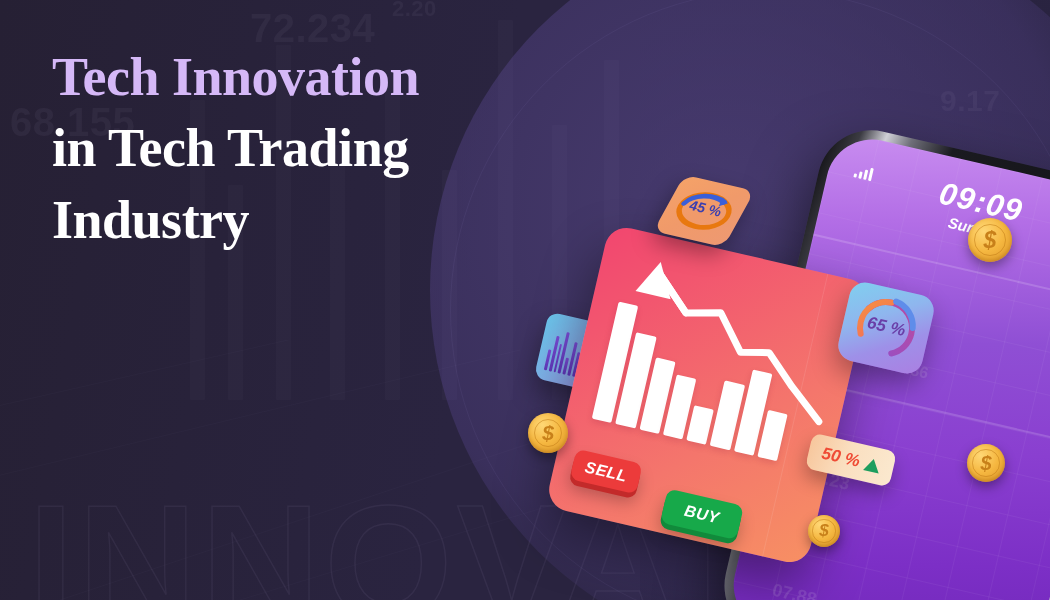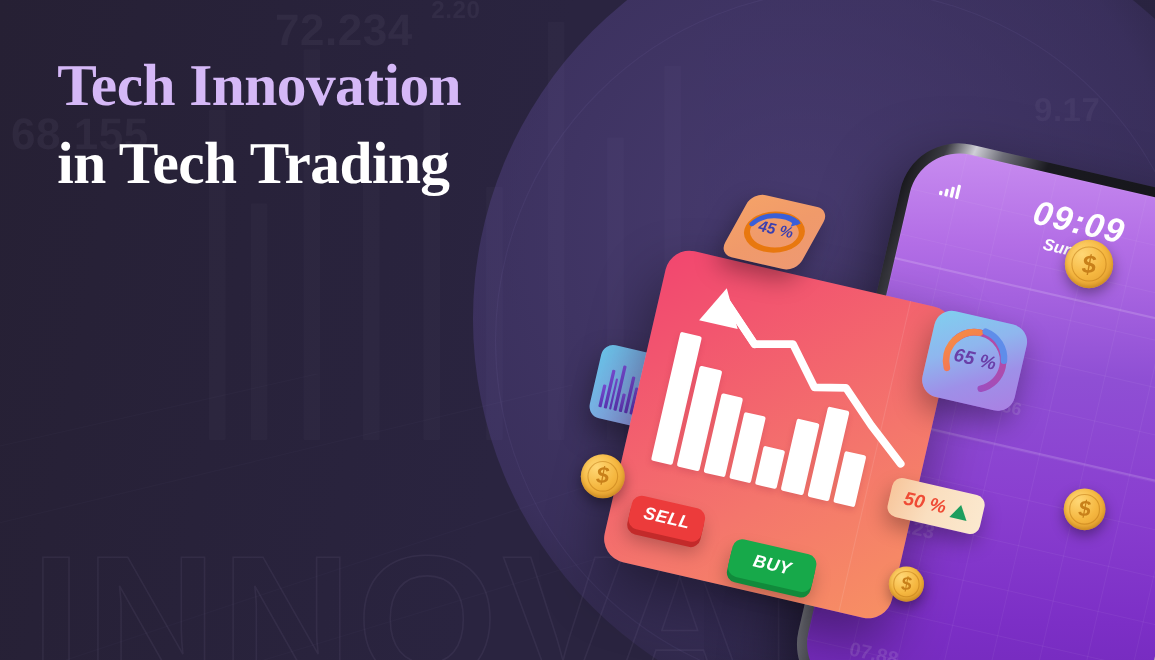--- a/index.html
+++ b/index.html
@@ -154,20 +154,21 @@
       <div class="bg-nums" style="left: 250px; top: 6px; font-size: 40px;">72.234</div>
       <div class="bg-nums" style="left: 10px; top: 100px; font-size: 40px;">68.155</div>
       <div class="bg-nums" style="left: 392px; top: -4px; font-size: 22px;">2.20</div>
       <div class="bg-nums" style="left: 940px; top: 84px; font-size: 30px;">9.17</div>
       <div class="bg-nums" style="left: 905px; top: 430px; font-size: 22px;">1.86</div>
     </div>
 
   <div class="headline">
     <p class="ln ln-1">Tech Innovation</p>
     <p class="ln ln-2">in Tech Trading</p>
+    <p class="ln ln-3">Industry</p>
   </div>
 
   <div class="phone-wrap">
     <div class="phone-body">
       <div class="phone-screen">
         <div class="screen-grid"></div>
         <div id="screen-numbers">
             <div class="screen-nums" style="left: 46px; top: 332px; font-size: 18px;">80.23</div>
             <div class="screen-nums" style="left: 18px; top: 392px; font-size: 18px;">79.54</div>
             <div class="screen-nums" style="left: 40px; top: 452px; font-size: 18px;">07.88</div>

